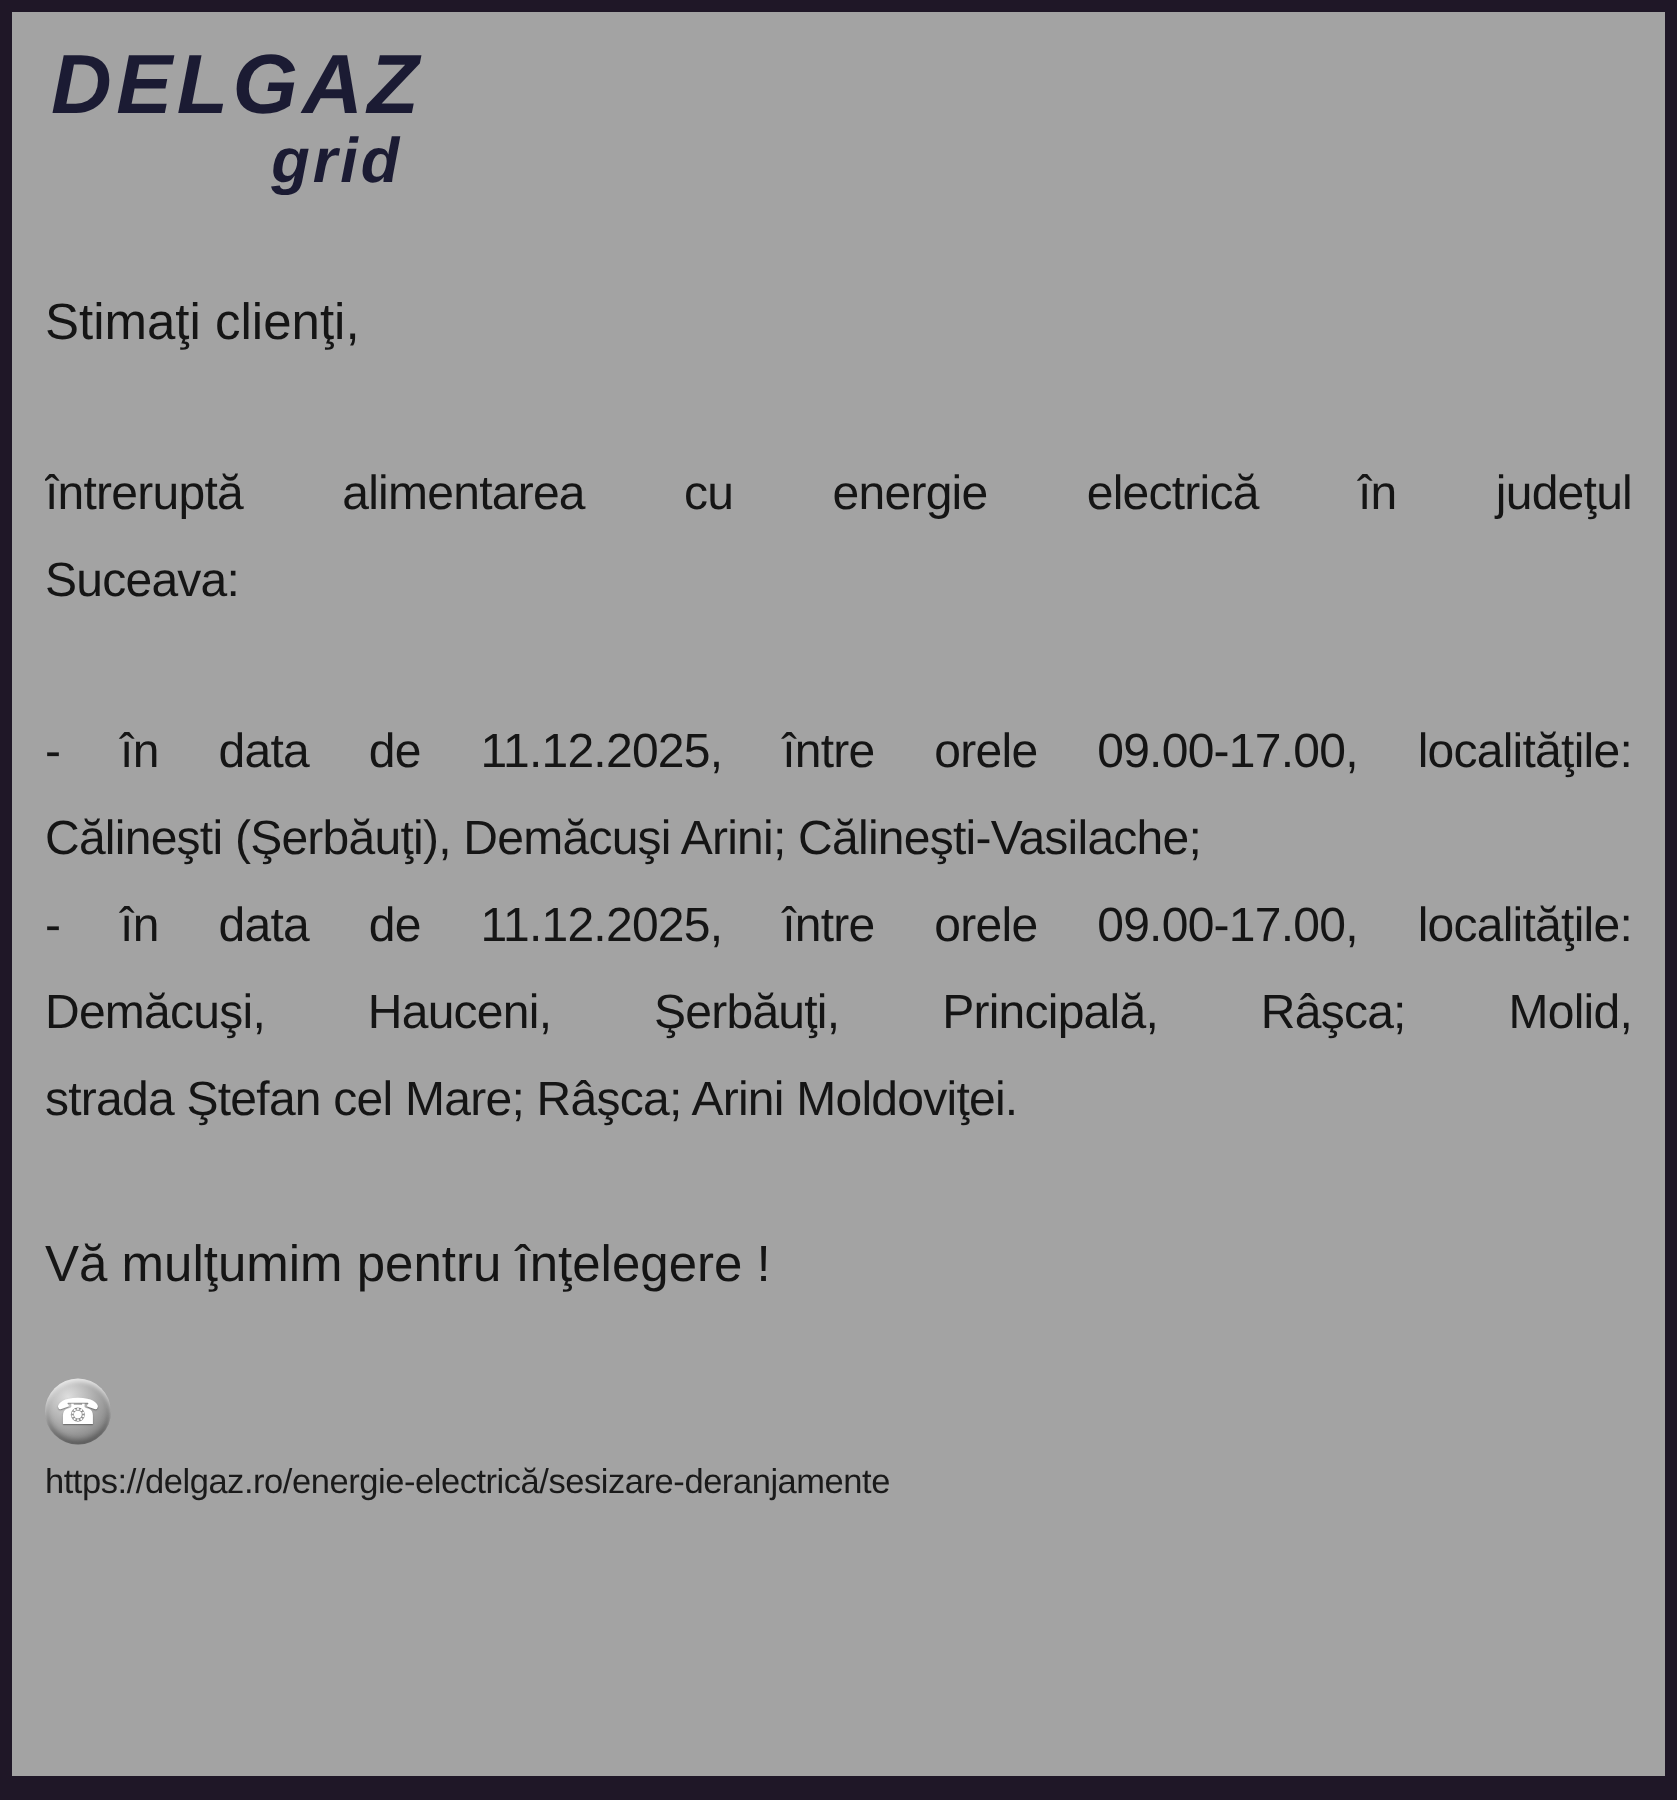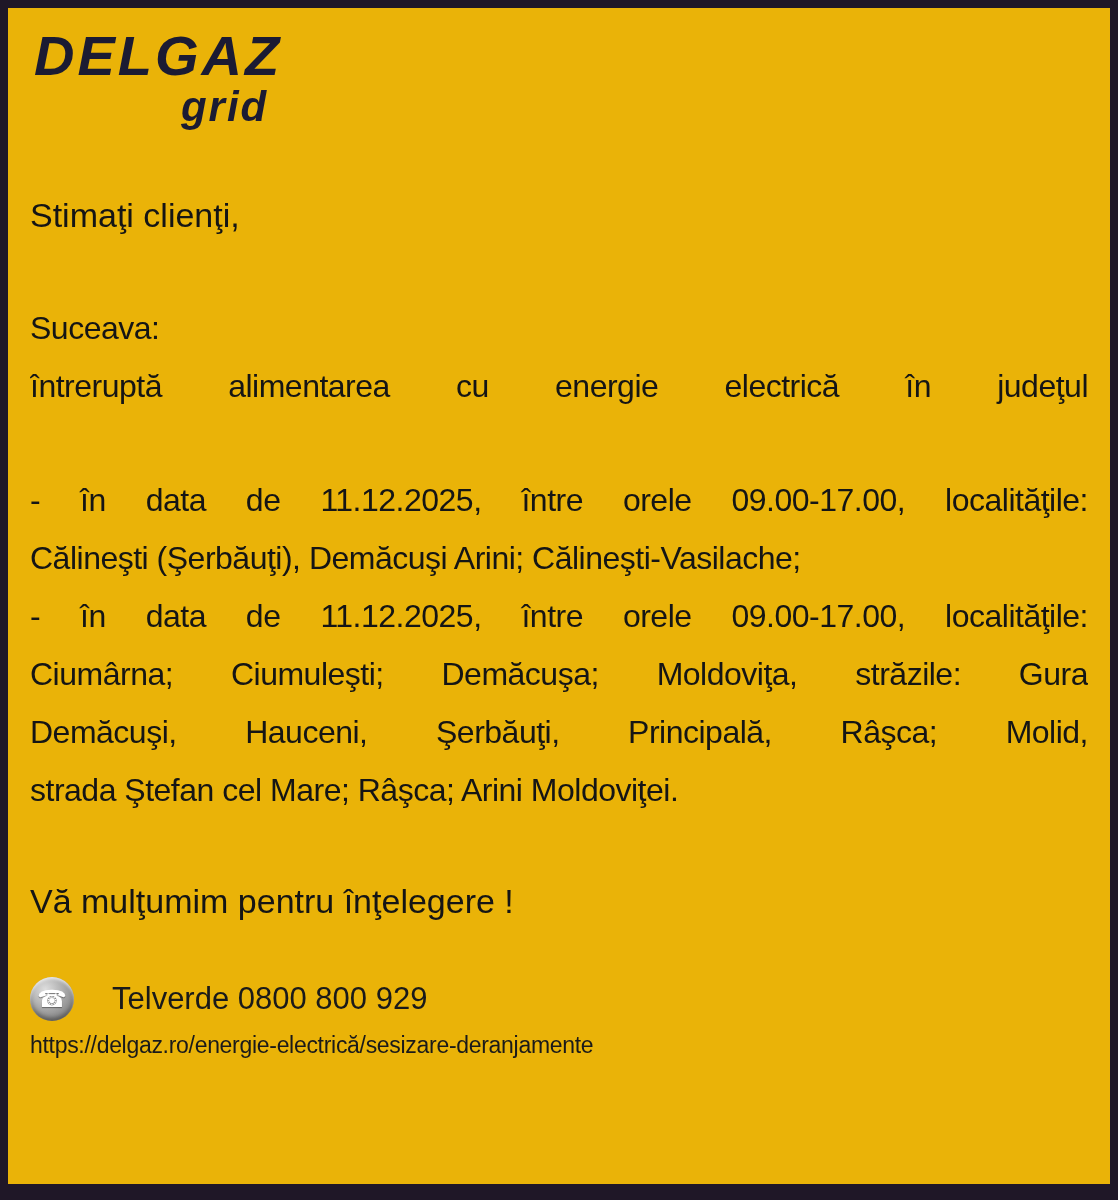--- a/index.html
+++ b/index.html
@@ -9,21 +9,21 @@
     height: 1200px;
     background: #ffffff;
     font-family: "Liberation Sans", sans-serif;
   }
   .frame {
     box-sizing: border-box;
     width: 1118px;
     height: 1200px;
     border: 8px solid #1f1727;
     border-bottom-width: 16px;
-    background: #eab308;
+    background: #a3a3a3;
     padding: 0 22px;
     overflow: hidden;
   }
   
   .logo {
     margin-top: 20px;
     margin-left: 4px;
     display: inline-block;
     color: #1b1b33;
     font-style: italic;
@@ -116,41 +116,39 @@
 <div class="frame">
 
   <div class="logo">
     <span class="logo-primary">DELGAZ</span>
     <span class="logo-secondary">grid</span>
   </div>
 
   <div class="bodytext greeting">Stimaţi clienţi,</div>
 
   <div class="para">
+    <div class="bodytext line jline">întreruptă alimentarea cu energie electrică în judeţul</div>
     <div class="bodytext line lline">Suceava:</div>
-    <div class="bodytext line jline">întreruptă alimentarea cu energie electrică în judeţul</div>
   </div>
 
   <div class="outages">
     <div>
       <div class="bodytext line jline">- în data de 11.12.2025, între orele 09.00-17.00, localităţile:</div>
       <div class="bodytext line lline">Călineşti (Şerbăuţi), Demăcuşi Arini; Călineşti-Vasilache;</div>
     </div>
     <div>
       <div class="bodytext line jline">- în data de 11.12.2025, între orele 09.00-17.00, localităţile:</div>
-      <div class="bodytext line jline">Ciumârna; Ciumuleşti; Demăcuşa; Moldoviţa, străzile: Gura</div>
       <div class="bodytext line jline">Demăcuşi, Hauceni, Şerbăuţi, Principală, Râşca; Molid,</div>
       <div class="bodytext line lline">strada Ştefan cel Mare; Râşca; Arini Moldoviţei.</div>
     </div>
   </div>
 
   <div class="bodytext closing">Vă mulţumim pentru înţelegere !</div>
 
   <div class="footer-row">
     <div class="phone-icon">
       <span class="phone-glyph">☎</span>
     </div>
-    <div class="phone-label">Telverde 0800 800 929</div>
   </div>
 
   <div class="url-line">https://delgaz.ro/energie-electrică/sesizare-deranjamente</div>
 
 </div>
 
 </body></html>

